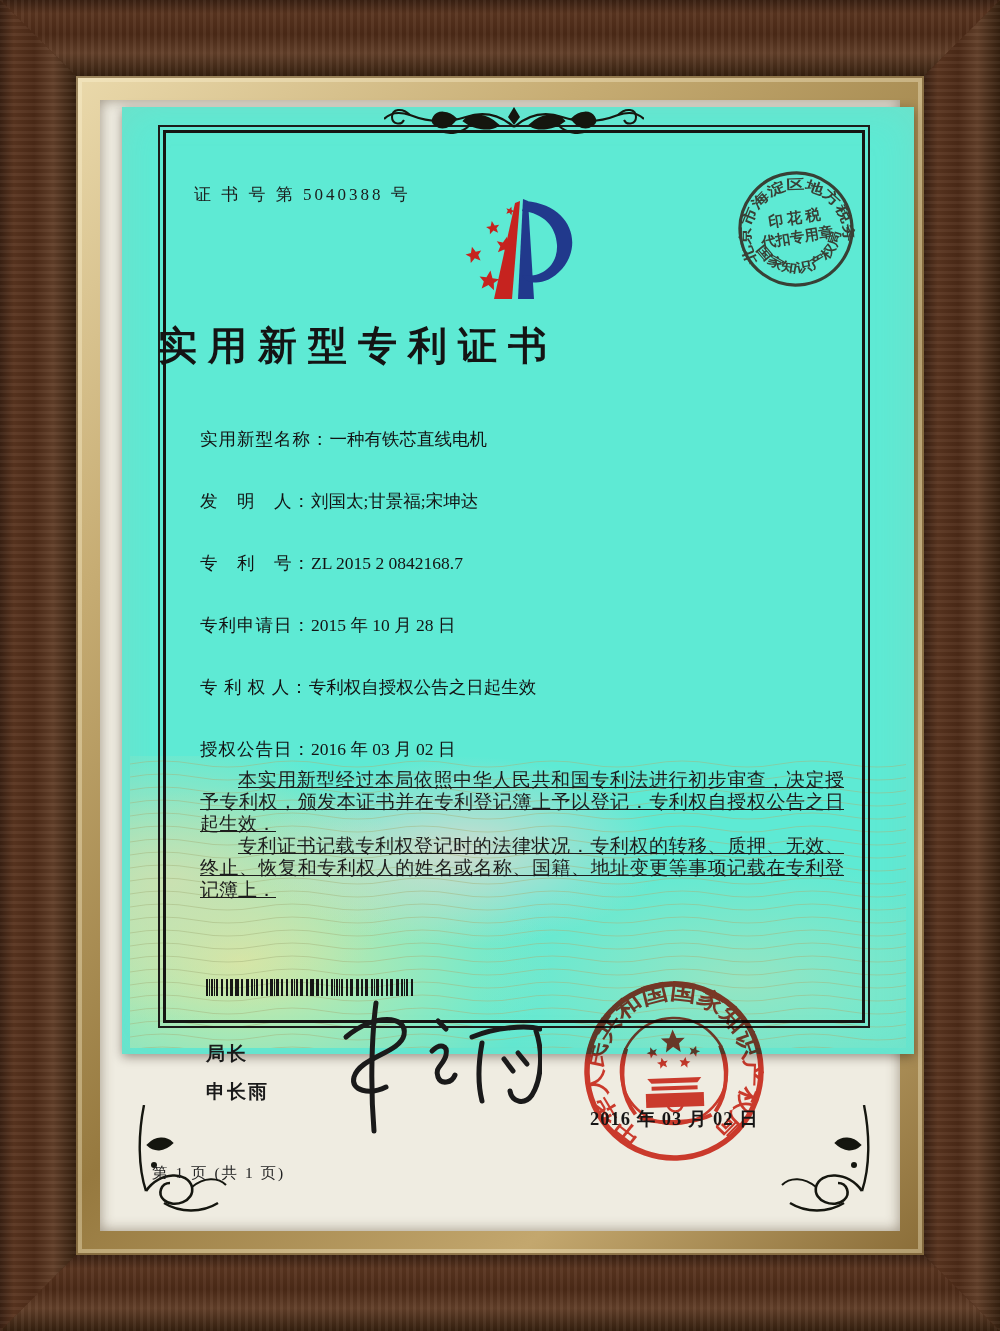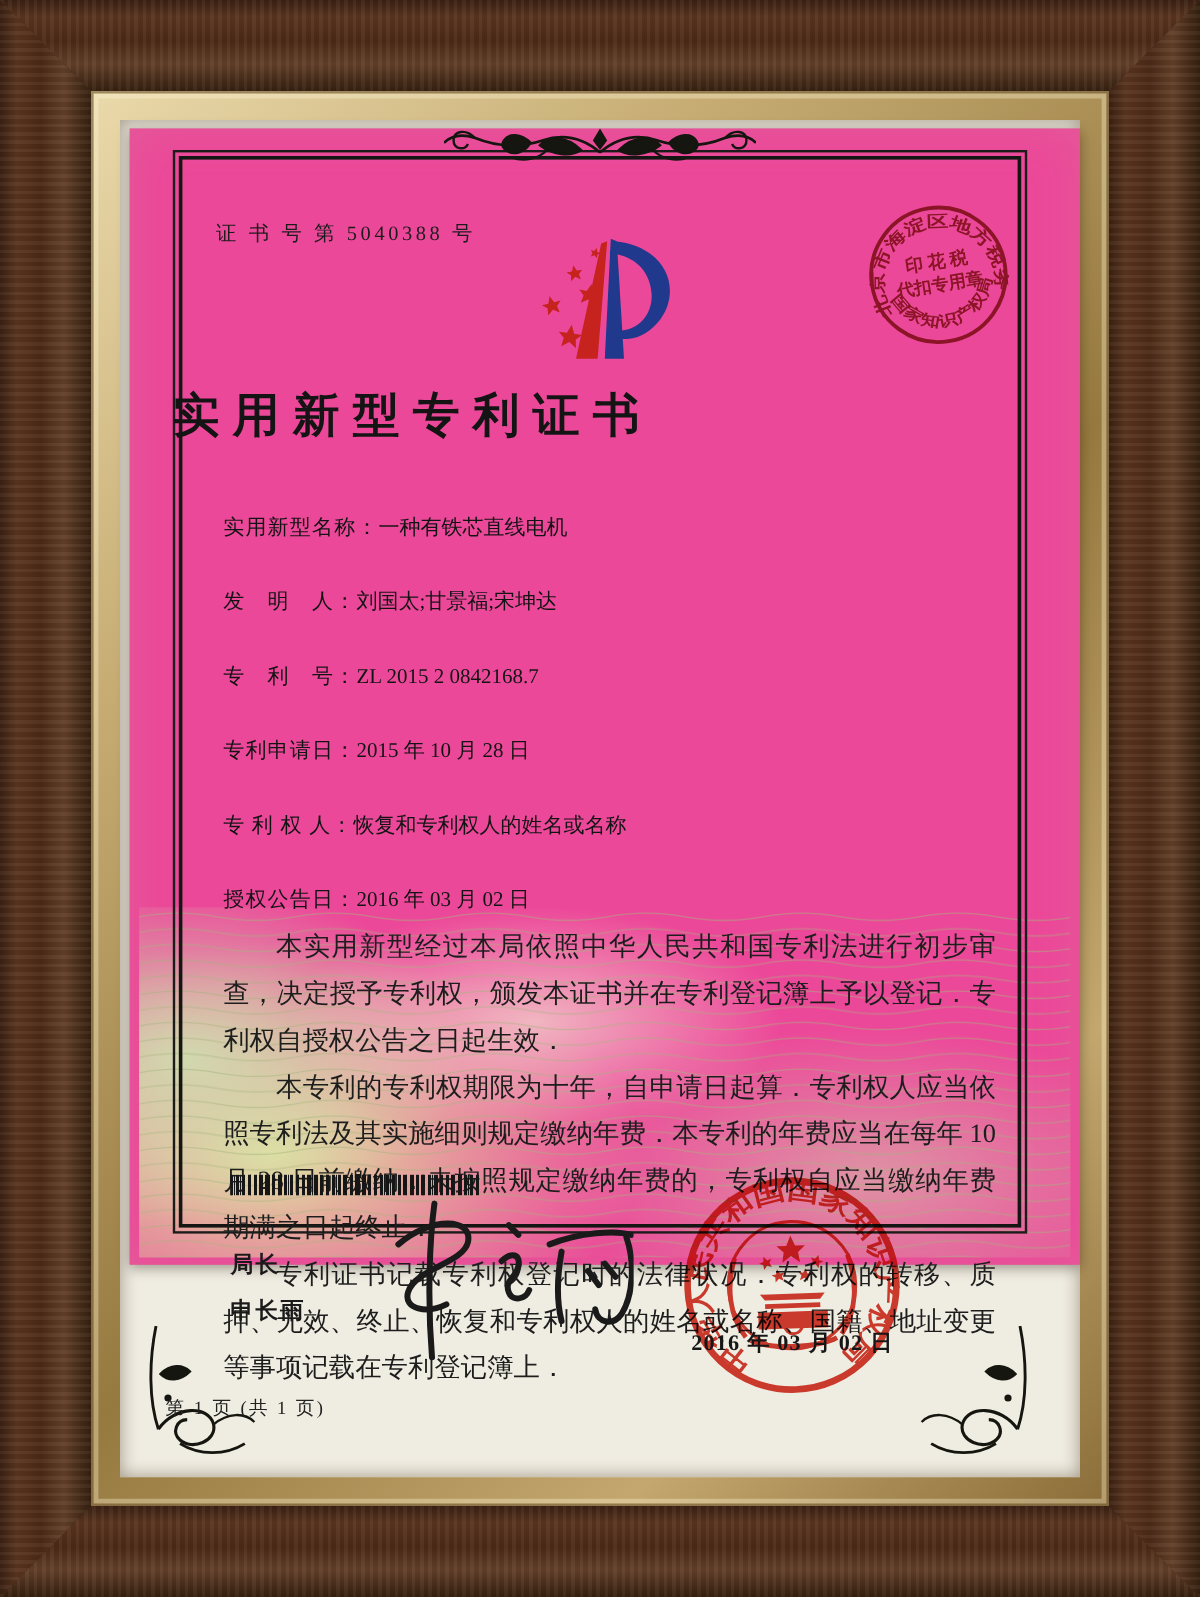--- a/index.html
+++ b/index.html
@@ -20,36 +20,36 @@
     background-blend-mode:overlay;}
   .wood-left{left:0;clip-path:polygon(0 0,76px 76px,76px 1255px,0 1331px);}
   .wood-right{left:924px;clip-path:polygon(76px 0,76px 1331px,0 1255px,0 76px);}
   
   .gold{position:absolute;left:76px;top:76px;right:76px;bottom:76px;
     background:linear-gradient(135deg,#ead9ab 0%,#c7ad74 25%,#96793f 55%,#c3a76e 80%,#8a6d38 100%);
     box-shadow:inset 0 0 0 2px rgba(90,60,20,.55), inset 0 0 0 6px rgba(255,245,215,.35);}
   
   .matte{position:absolute;left:24px;top:24px;right:24px;bottom:24px;background:#efece1;
     box-shadow:inset 0 0 14px rgba(60,40,15,.45);}
-  .paper{position:absolute;left:8px;top:7px;width:792px;height:947px;background:#ec4899;
+  .paper{position:absolute;left:22px;top:7px;width:792px;height:947px;background:#5eead4;
     box-shadow:0 3px 10px rgba(30,15,5,.4), inset 0 0 40px rgba(190,180,150,.18);}
   
   .border-outer{position:absolute;left:36px;top:18px;right:44px;bottom:26px;
     border:2px solid #1c1c1a;z-index:2;pointer-events:none;}
   .border-inner{position:absolute;inset:3px;border:3px solid #151513;}
   .orn{position:absolute;z-index:3;}
   
   .abs{position:absolute;z-index:4;}
   .cert-no{left:72px;top:76px;font-size:17px;letter-spacing:3px;color:#1b1b1b;}
   .title{left:36px;right:44px;top:212px;text-align:left;font-size:39px;font-weight:700;
          letter-spacing:11px;color:#141414;}
   .field{left:78px;font-size:17.5px;color:#131313;white-space:nowrap;}
   .field .lbl{letter-spacing:1px;}
-  .paras{left:78px;top:662px;width:644px;font-size:22px;line-height:39px;
-         color:#1d1d1d;text-align:justify;}
+  .paras{left:78px;top:662px;width:644px;font-size:19px;line-height:22px;
+         color:#1d1d1d;text-align:justify;text-decoration:underline;}
   .paras p{margin:0;text-indent:2em;}
   .barcode{left:84px;top:872px;width:208px;height:17px;
     background:
       repeating-linear-gradient(90deg,#161616 0 2px,transparent 2px 5px),
       repeating-linear-gradient(90deg,#161616 0 1px,transparent 1px 8px),
       repeating-linear-gradient(90deg,transparent 0 3px,#161616 3px 4px,transparent 4px 13px);}
   .commissioner{left:84px;font-size:19px;font-weight:700;color:#1a1a1a;
     font-family:"Liberation Sans","DejaVu Sans",sans-serif;letter-spacing:2px;}
   .sig{left:190px;top:886px;width:230px;height:150px;}
   .sealbox{left:456px;top:868px;width:192px;height:192px;mix-blend-mode:multiply;
@@ -166,29 +166,28 @@
         <div class="abs field" style="top:320px;">
           <span class="lbl">实用新型名称：</span><span>一种有铁芯直线电机</span>
         </div>
         <div class="abs field" style="top:444px;">
           <span class="lbl">专　利　号：</span><span>ZL 2015 2 0842168.7</span>
         </div>
         <div class="abs field" style="top:506px;">
           <span class="lbl">专利申请日：</span><span>2015 年 10 月 28 日</span>
         </div>
         <div class="abs field" style="top:568px;">
-          <span class="lbl">专 利 权 人：</span><span>恢复和专利权人的姓名或名称</span>
+          <span class="lbl">专 利 权 人：</span><span>专利权自授权公告之日起生效</span>
         </div>
         <div class="abs field" style="top:630px;text-align:center;">
           <span class="lbl">授权公告日：</span><span>2016 年 03 月 02 日</span>
         </div>
 
         <div class="abs paras">
           <p>本实用新型经过本局依照中华人民共和国专利法进行初步审查，决定授予专利权，颁发本证书并在专利登记簿上予以登记．专利权自授权公告之日起生效．</p>
-          <p>本专利的专利权期限为十年，自申请日起算．专利权人应当依照专利法及其实施细则规定缴纳年费．本专利的年费应当在每年 10 月 28 日前缴纳．未按照规定缴纳年费的，专利权自应当缴纳年费期满之日起终止．</p>
           <p>专利证书记载专利权登记时的法律状况．专利权的转移、质押、无效、终止、恢复和专利权人的姓名或名称、国籍、地址变更等事项记载在专利登记簿上．</p>
         </div>
 
         <div class="abs barcode"></div>
 
         <div class="abs commissioner" style="top:934px;">局长</div>
         <div class="abs commissioner" style="top:972px;">申长雨</div>
 
         <svg class="abs sig" viewBox="0 0 230 150">
           <g stroke="#1a1a1a" stroke-width="5" fill="none" stroke-linecap="round">

